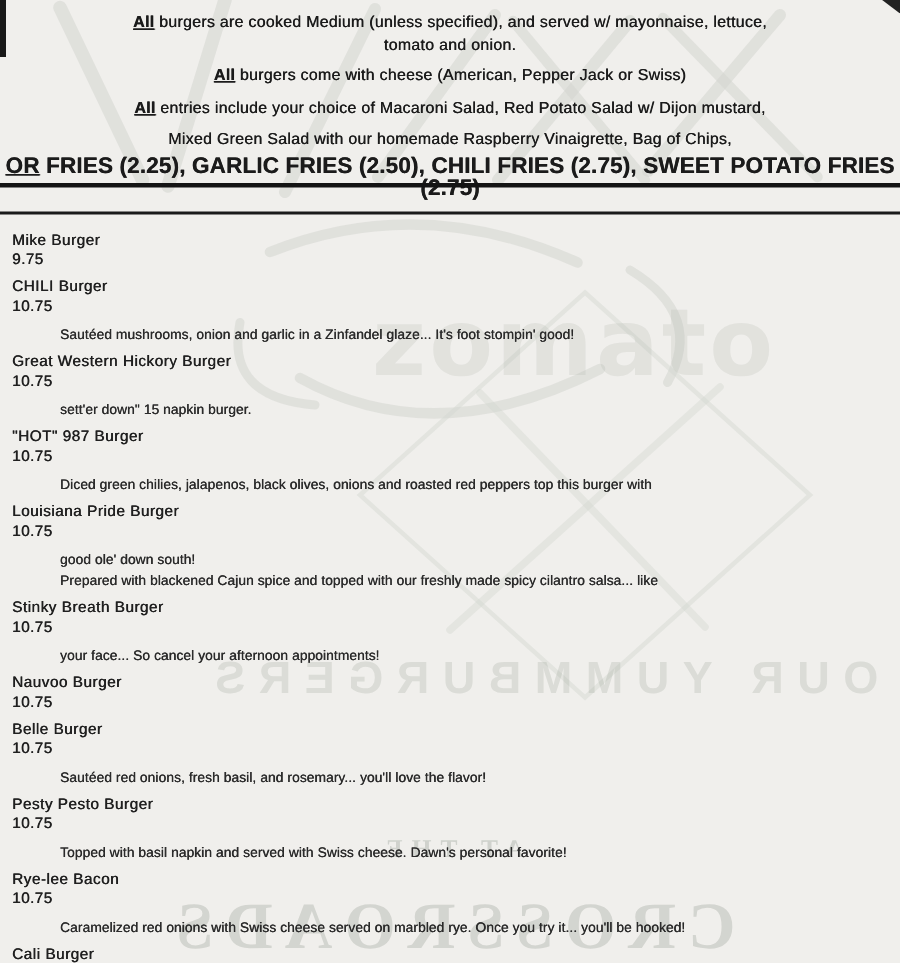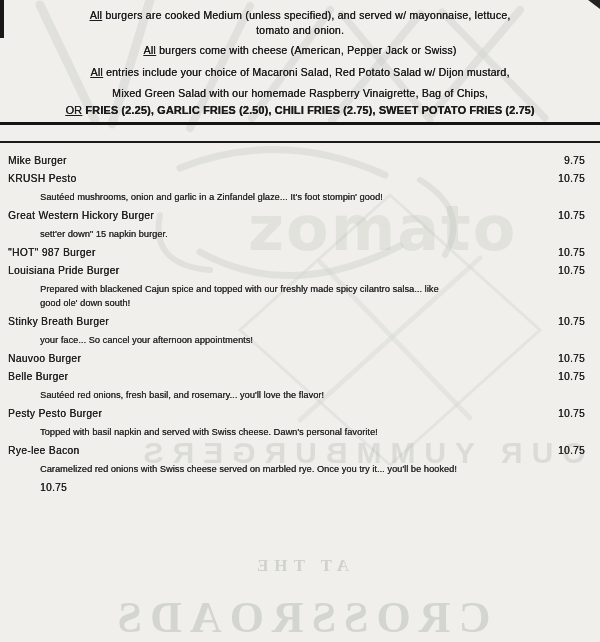--- a/index.html
+++ b/index.html
@@ -36,34 +36,34 @@
     white-space:nowrap;
   }
   
   .artifact-left { position:absolute; top:0; left:0; width:4px; height:38px; background:#181818; z-index:3; }
   .artifact-tr { position:absolute; top:0; right:0; width:14px; height:9px; background:#222; z-index:3;
                  clip-path:polygon(15% 0,100% 0,100% 100%); }
   
   .hdr { position:absolute; top:8px; left:0; right:0; z-index:2; text-align:center; }
   .hline { font-size:10.6px; line-height:15px; letter-spacing:0.2px; color:#1b1b1b;
            text-shadow:0.25px 0 0 currentColor; }
-  .hline .pfx { font-weight:normal; text-decoration:underline; }
+  .hline .pfx { font-weight:bold; text-decoration:underline; }
   .hline:nth-child(3) { margin-top:5px; }
   .hline:nth-child(4) { margin-top:7px; }
   .hline:nth-child(5) { margin-top:6px; }
   .hline:nth-child(6) { margin-top:2px; }
-  .hline.hb { font-weight:bold; font-size:11px; letter-spacing:0.1px; }
+  .hline.hb { font-weight:bold; font-size:15px; letter-spacing:0.1px; }
   .rule { position:absolute; left:0; width:600px; z-index:2; }
   .rule1 { top:122px; height:2.5px; background:#141414; }
   .rule2 { top:141px; height:2px; background:#1a1a1a; }
   .menu { position:absolute; top:154px; left:8px; right:15px; z-index:2; }
   .menu-item { margin-bottom:5px; }
-  .name-row { display:flex; justify-content:space-between; align-items:center;
+  .name-row { display:flex; justify-content:space-between; align-items:flex-start;
               font-size:10.2px; line-height:13px; letter-spacing:0.35px;
-              margin-bottom:5px; color:#202020; text-shadow:0.3px 0 0 currentColor; }
+              margin-bottom:5px; color:#202020; text-shadow:0.3px 0 0 currentColor;flex-direction:column; }
   .price { font-size:10.2px; letter-spacing:0.3px; text-shadow:0.3px 0 0 currentColor; color:#202020; }
   .desc { margin-left:32px; }
   .desc-row { display:flex; justify-content:space-between; white-space:nowrap;
               font-size:9.2px; line-height:14px; letter-spacing:0.05px;
               color:#2b2b2b; text-shadow:0.2px 0 0 currentColor; }
   .desc-row .price { line-height:14px; }
 </style>
 </head>
 <body>
 
@@ -130,21 +130,21 @@
   <div class="menu">
   <div class="menu-item">
     <div class="name-row">
       <span>Mike Burger</span>
       <span class="price">9.75</span>
     </div>
   </div>
 
   <div class="menu-item">
     <div class="name-row">
-      <span>KRUSH Pesto</span>
+      <span>CHILI Burger</span>
       <span class="price">10.75</span>
     </div>
     <div class="desc">
           <div class="desc-row">
             <span>Sautéed mushrooms, onion and garlic in a Zinfandel glaze... It's foot stompin' good!</span>
           </div>
         </div>
   </div>
 
   <div class="menu-item">
@@ -158,35 +158,38 @@
           </div>
         </div>
   </div>
 
   <div class="menu-item">
     <div class="name-row">
       <span>"HOT" 987 Burger</span>
       <span class="price">10.75</span>
     </div>
     <div class="desc">
+          <div class="desc-row">
+            <span>Diced green chilies, jalapenos, black olives, onions and roasted red peppers top this burger with</span>
+          </div>
         </div>
   </div>
 
   <div class="menu-item">
     <div class="name-row">
       <span>Louisiana Pride Burger</span>
       <span class="price">10.75</span>
     </div>
     <div class="desc">
           <div class="desc-row">
+            <span>good ole' down south!</span>
+          </div>
+          <div class="desc-row">
             <span>Prepared with blackened Cajun spice and topped with our freshly made spicy cilantro salsa... like</span>
           </div>
-          <div class="desc-row">
-            <span>good ole' down south!</span>
-          </div>
         </div>
   </div>
 
   <div class="menu-item">
     <div class="name-row">
       <span>Stinky Breath Burger</span>
       <span class="price">10.75</span>
     </div>
     <div class="desc">
           <div class="desc-row">
@@ -232,20 +235,24 @@
       <span class="price">10.75</span>
     </div>
     <div class="desc">
           <div class="desc-row">
             <span>Caramelized red onions with Swiss cheese served on marbled rye. Once you try it... you'll be hooked!</span>
           </div>
         </div>
   </div>
 
   <div class="menu-item">
+    <div class="name-row">
+      <span>Cali Burger</span>
+      <span class="price"></span>
+    </div>
     <div class="desc">
           <div class="desc-row">
             <span class="price">10.75</span>
           </div>
         </div>
   </div>
 </div>
 
 </div>
 

